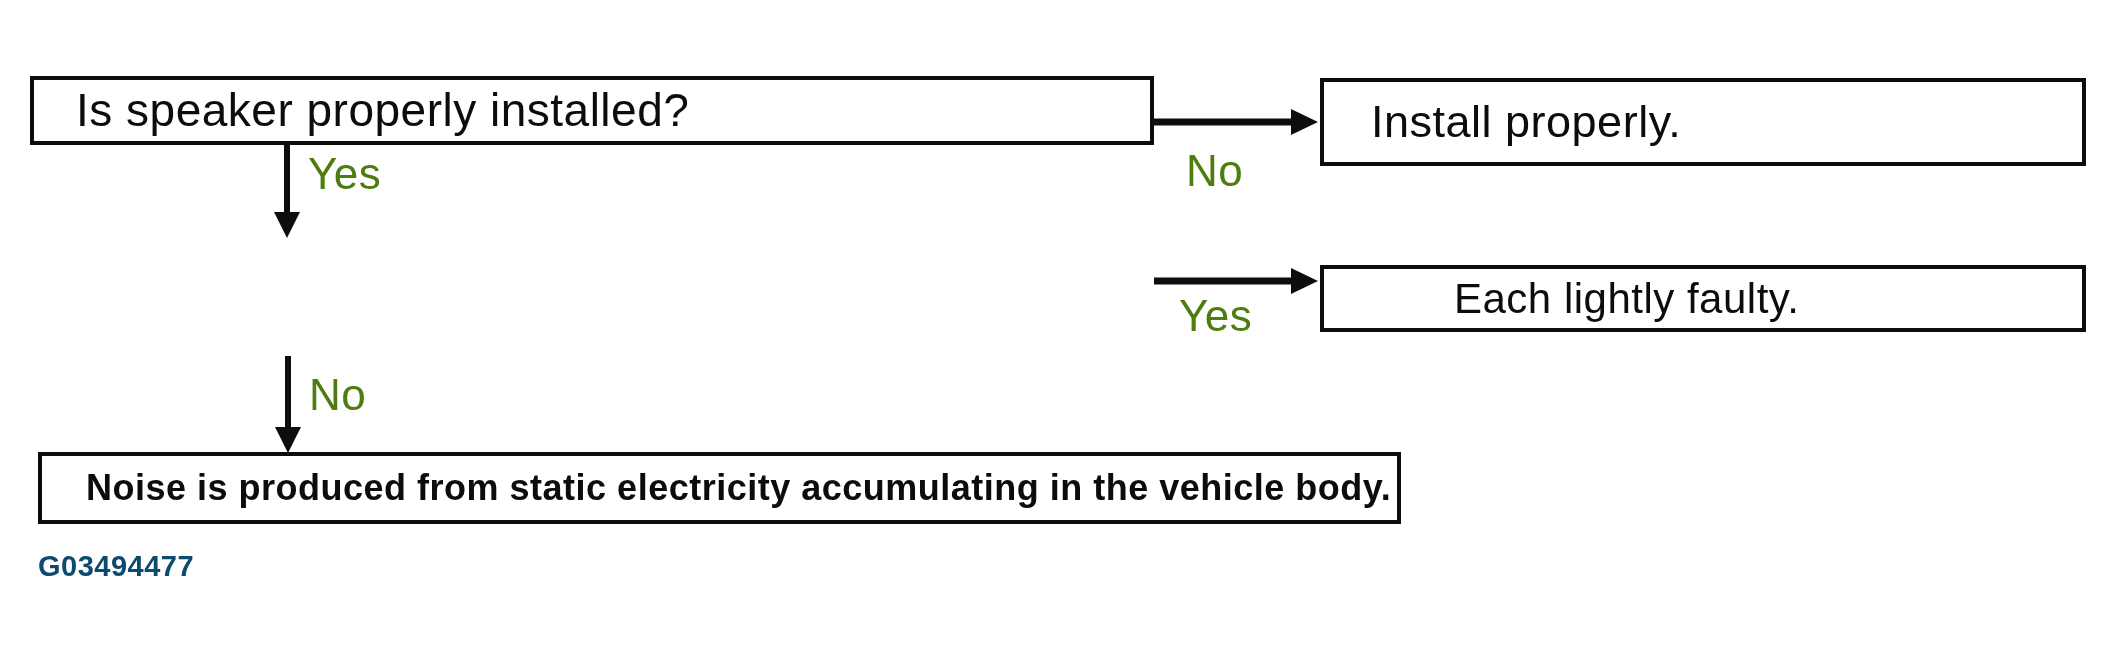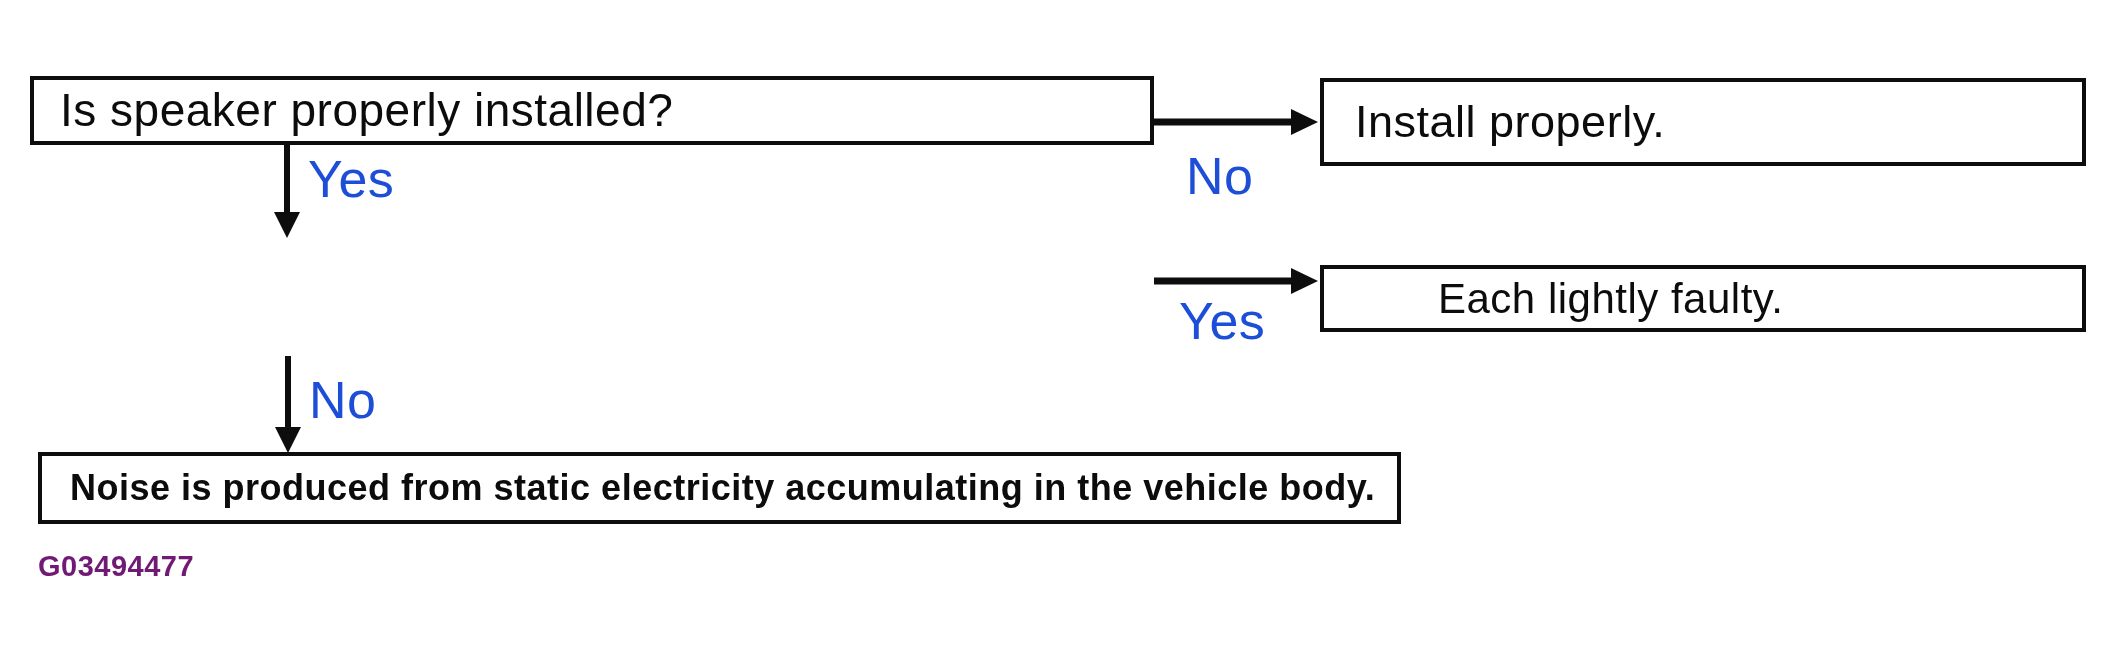--- a/index.html
+++ b/index.html
@@ -29,20 +29,21 @@
     border: 4px solid #0d0d0d;
     background: #ffffff;
     display: flex;
     align-items: center;
     box-sizing: border-box;
   }
   .node-label {
     white-space: pre-line;
     line-height: 1.18;
     letter-spacing: 0.5px;
+    margin-left: 16px;
   }
   
   #node-q1 {
     left: 30px;  top: 76px;
     width: 1124px; height: 69px;
     padding-left: 26px;
     font-size: 46px;
   }
   #node-q2 {
     left: 32px;  top: 237px;
@@ -65,36 +66,36 @@
     font-size: 45px;
   }
   #node-r2 {
     left: 1320px; top: 265px;
     width: 766px; height: 67px;
     padding-left: 114px;
     font-size: 42px;
   }
   .edge-label {
     position: absolute;
-    font-size: 52px;
+    font-size: 44px;
     letter-spacing: 0.5px;
-    color: #1d4ed8;
+    color: #4d7c0f;
   }
   #edge-label-yes-1 { left: 308px;  top: 149px; }
   #edge-label-no-1  { left: 1186px; top: 146px; }
   #edge-label-yes-2 { left: 1179px; top: 291px; }
   #edge-label-no-2  { left: 309px;  top: 370px; }
   .figure-id {
     position: absolute;
     left: 38px;
     top: 550px;
     font-size: 29px;
     font-weight: 600;
     letter-spacing: 0.5px;
-    color: #701a75;
+    color: #0c4a6e;
   }
 </style>
 </head>
 <body>
 
 <div class="canvas">
 
   <svg class="arrow-layer" viewBox="0 0 2124 649" xmlns="http://www.w3.org/2000/svg">
 
     <g>

